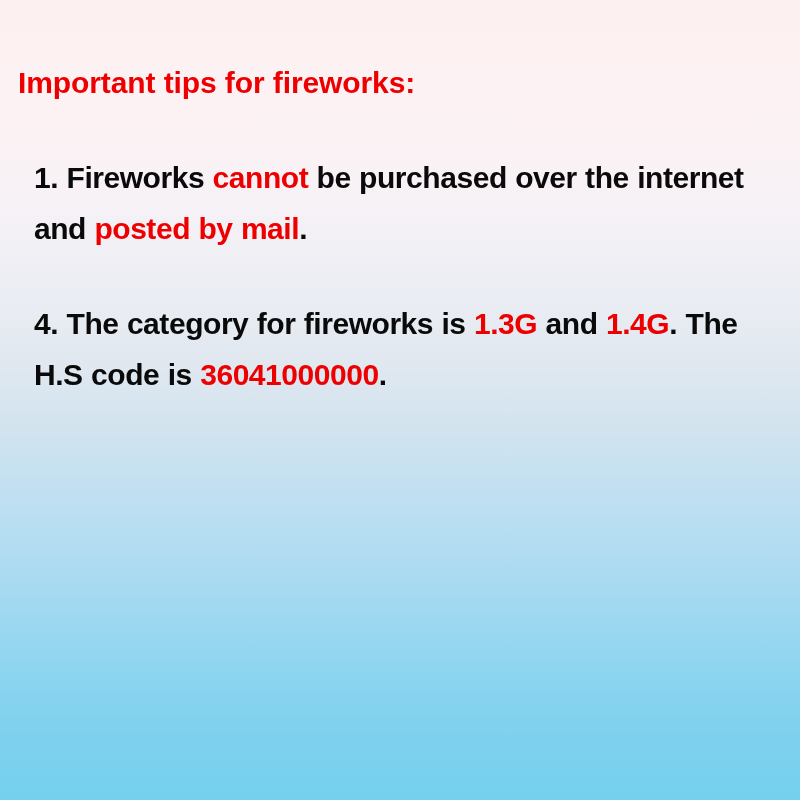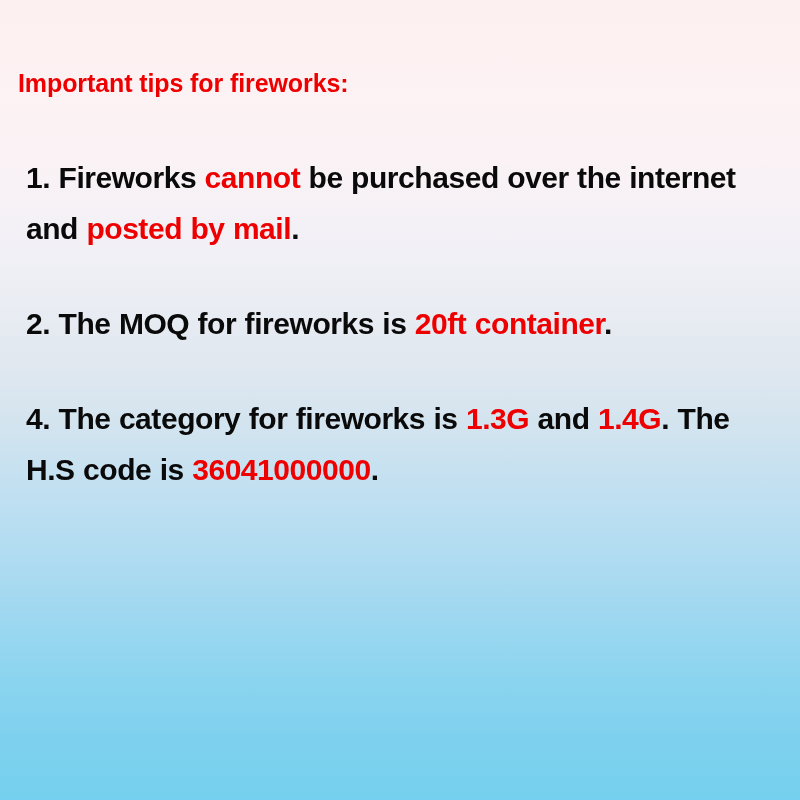--- a/index.html
+++ b/index.html
@@ -43,36 +43,36 @@
     position: absolute;
     left: 18px;
     top: 66px;
     width: 762px;
   }
 
   .notice-heading {
     margin: 0;
     padding: 0;
     font-family: "Liberation Sans", sans-serif;
-    font-size: 25px;
+    font-size: 30px;
     font-weight: bold;
     line-height: 34px;
     color: #ee0000;
     letter-spacing: -0.1px;
     white-space: nowrap;
   }
 
   .tip-list {
     list-style: none;
     margin: 0;
     padding: 0;
   }
 
   .tip-item {
-    margin: 8px;
+    margin: 16px;
     padding: 0;
     font-family: "Liberation Sans", sans-serif;
     font-size: 30px;
     font-weight: bold;
     line-height: 51px;
     color: #0a0a0a;
     letter-spacing: -0.45px;
     word-spacing: 0.5px;
   }
 
@@ -98,24 +98,20 @@
 
     <h1 class="notice-heading">Important tips for fireworks:</h1>
 
     <ol class="tip-list">
 
       <li class="tip-item tip-item-1">
         <span class="tip-number">1.</span>
         <span class="tip-text"><span>Fireworks </span><span class="hl">cannot</span><span> be purchased over the internet and </span><span class="hl">posted by mail</span><span>.</span></span>
       </li>
 
-      <li class="tip-item tip-item-2">
-        <span class="tip-number">2.</span>
-        <span class="tip-text"><span>The MOQ for fireworks is </span><span class="hl">20ft container</span><span>.</span></span>
-      </li>
 
 
       <li class="tip-item tip-item-4">
         <span class="tip-number">4.</span>
         <span class="tip-text"><span>The category for fireworks is </span><span class="hl">1.3G</span><span> and </span><span class="hl">1.4G</span><span>. The H.S code is </span><span class="hl">36041000000</span><span>.</span></span>
       </li>
 
     </ol>
   </div>
 </div>

